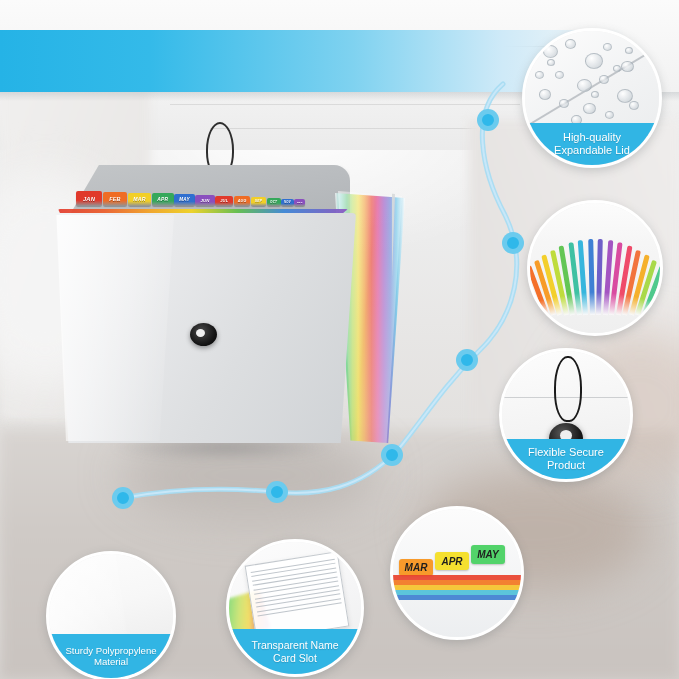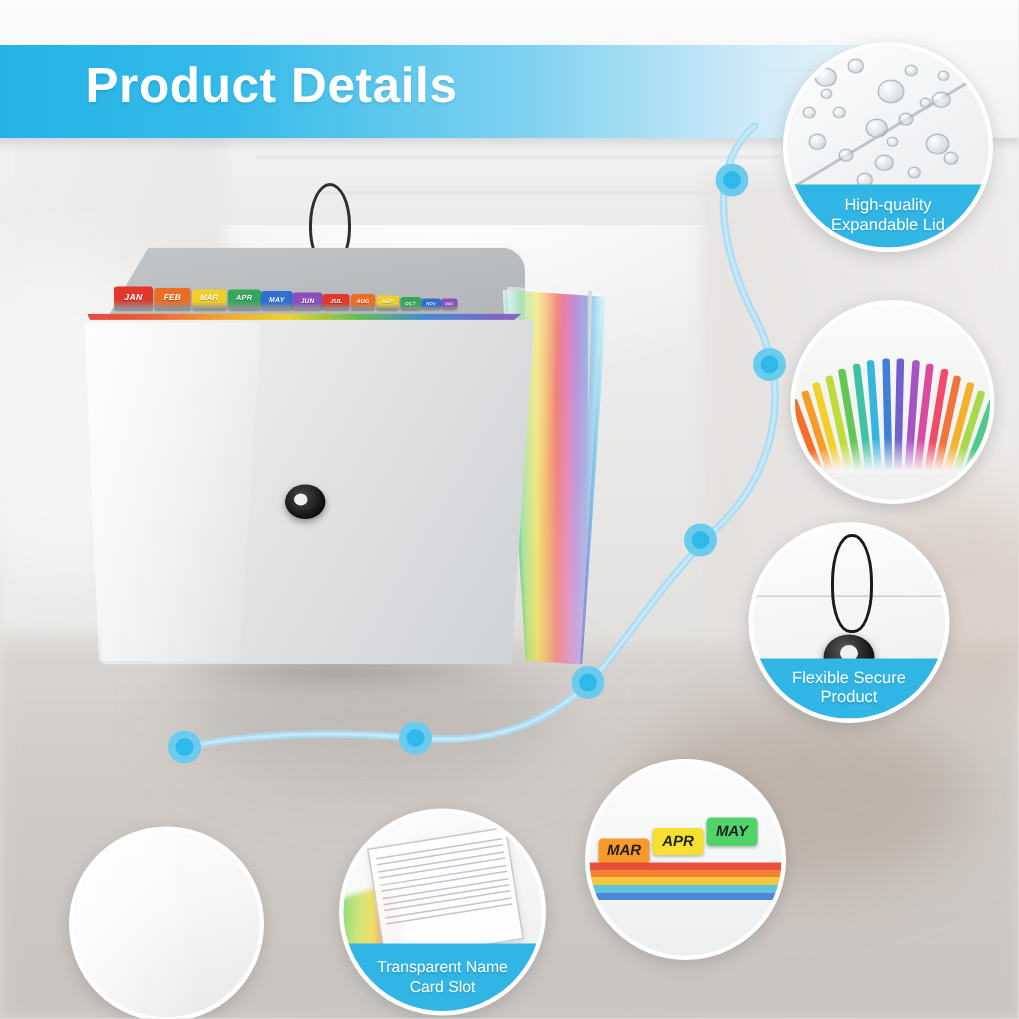--- a/index.html
+++ b/index.html
@@ -171,21 +171,20 @@
   <div class="bg-wallL"></div>
   <div class="bg-wallR"></div>
   <div class="bg-desk"></div>
   <div class="bg-blob" style="left:420px;top:470px;width:230px;height:120px;background:rgba(176,158,146,.55);"></div>
   <div class="bg-blob" style="left:120px;top:430px;width:260px;height:90px;background:rgba(168,160,154,.42);"></div>
   <div class="bg-blob" style="left:560px;top:330px;width:160px;height:150px;background:rgba(205,186,174,.5);"></div>
   <div class="bg-blob" style="left:-40px;top:170px;width:170px;height:220px;background:rgba(246,246,246,.85);"></div>
 
   <div class="banner"></div>
   <div class="banner-shadow"></div>
-  <div class="banner-title">Product Details</div>
 
   <svg id="curve" viewBox="0 0 679 679">
     <path d="M 503 84 C 470 112, 481 170, 505 215
              C 528 262, 516 316, 478 352
              C 440 390, 420 424, 396 452
              C 360 488, 320 496, 277 492
              C 222 487, 170 489, 123 498" fill="none" stroke="#a8dcf2" stroke-width="5" stroke-linecap="round" opacity="0.95"></path>
     <path d="M 503 84 C 470 112, 481 170, 505 215
              C 528 262, 516 316, 478 352
              C 440 390, 420 424, 396 452
@@ -329,15 +328,19 @@
     <div class="co-cap" style="height:45px;font-size:10.5px;">
       <span>Transparent Name</span>
       <span>Card Slot</span>
     </div>
   </div>
 
   <div class="callout" style="left:46px;top:551px;width:124px;height:124px;">
     <div class="co-img img-poly">
       <div class="poly-sheen"></div>
     </div>
+    <div class="co-cap" style="height:44px;font-size:9.6px;">
+      <span>Sturdy Polypropylene</span>
+      <span>Material</span>
+    </div>
   </div>
 
 </div>
 
 </body></html>

